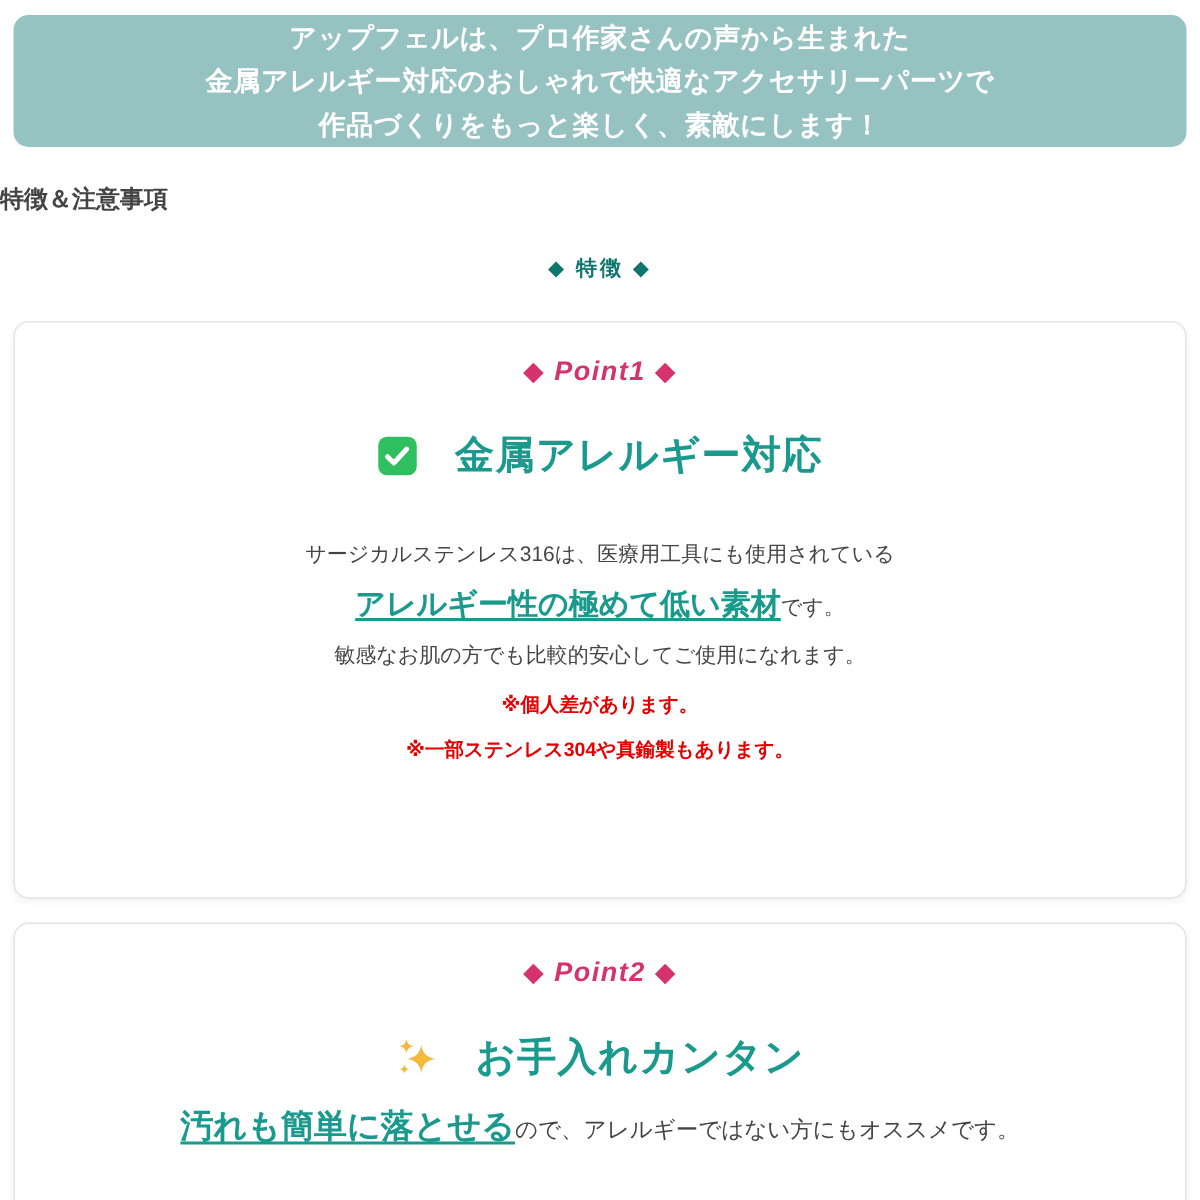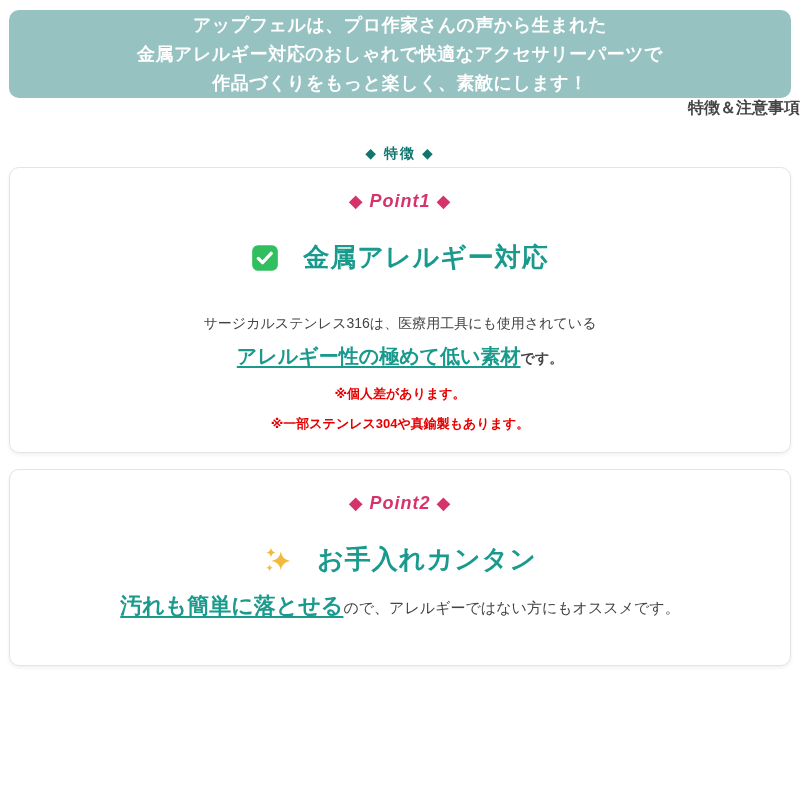--- a/index.html
+++ b/index.html
@@ -30,21 +30,22 @@
   .banner div {
     color: #ffffff;
     font-size: 18px;
     font-weight: bold;
     letter-spacing: 0.5px;
     line-height: 1;
   }
 
   
   .section-title {
-    text-align: right;
+    margin-top: 25px;
+    text-align: left;
     font-size: 16px;
     font-weight: bold;
     color: #444444;
   }
   .section-subtitle {
     margin-top: 26px;
     text-align: center;
     font-size: 14px;
     font-weight: bold;
     color: #0f766e;
@@ -54,21 +55,21 @@
   
   .card {
     margin: 18px 9px 0 9px;
     background: #ffffff;
     border: 1px solid #e4e4e4;
     border-radius: 10px;
     box-shadow: 0 2px 4px rgba(0,0,0,0.06);
     text-align: center;
     padding-top: 22px;
   }
-  .card-1 { height: 286px; margin-top: 4px; }
+  .card-1 { height: 385px; margin-top: 26px; }
   .card-2 { height: 197px; margin-top: 16px; }
 
   .point-label {
     font-size: 18px;
     font-style: italic;
     font-weight: bold;
     color: #d6336c;
     letter-spacing: 1px;
   }
 
@@ -98,21 +99,21 @@
   .highlight {
     color: #199a8c;
     font-weight: bold;
     text-decoration: underline;
     text-decoration-thickness: 2px;
     text-underline-offset: 3px;
   }
   .hl-20 { font-size: 20px; }
   .hl-22 { font-size: 22px; }
 
-  .plain-suffix { font-size: 14px; color: #444444; font-weight: bold; }
+  .plain-suffix { font-size: 14px; color: #444444; font-weight: normal; }
 
   .note {
     font-size: 13px;
     font-weight: bold;
     color: #e60000;
   }
   .note-1 { margin-top: 15px; }
   .note-2 { margin-top: 12px; }
 
   .p2-line1 { margin-top: 44px; font-size: 15px; }
@@ -144,20 +145,21 @@
       </span>
       <span class="heading-text">金属アレルギー対応</span>
     </div>
 
     <div class="body-line p1-line1">サージカルステンレス316は、医療用工具にも使用されている</div>
 
     <div class="p1-highlight-line">
       <span class="highlight hl-20">アレルギー性の極めて低い素材</span><span class="plain-suffix">です。</span>
     </div>
 
+    <div class="body-line p1-line2">敏感なお肌の方でも比較的安心してご使用になれます。</div>
 
     <div class="note note-1">※個人差があります。</div>
     <div class="note note-2">※一部ステンレス304や真鍮製もあります。</div>
   </div>
 
   <div class="card card-2">
     <div class="point-label">◆ Point2 ◆</div>
 
     <div class="feature-heading">
       <span class="icon-box">

